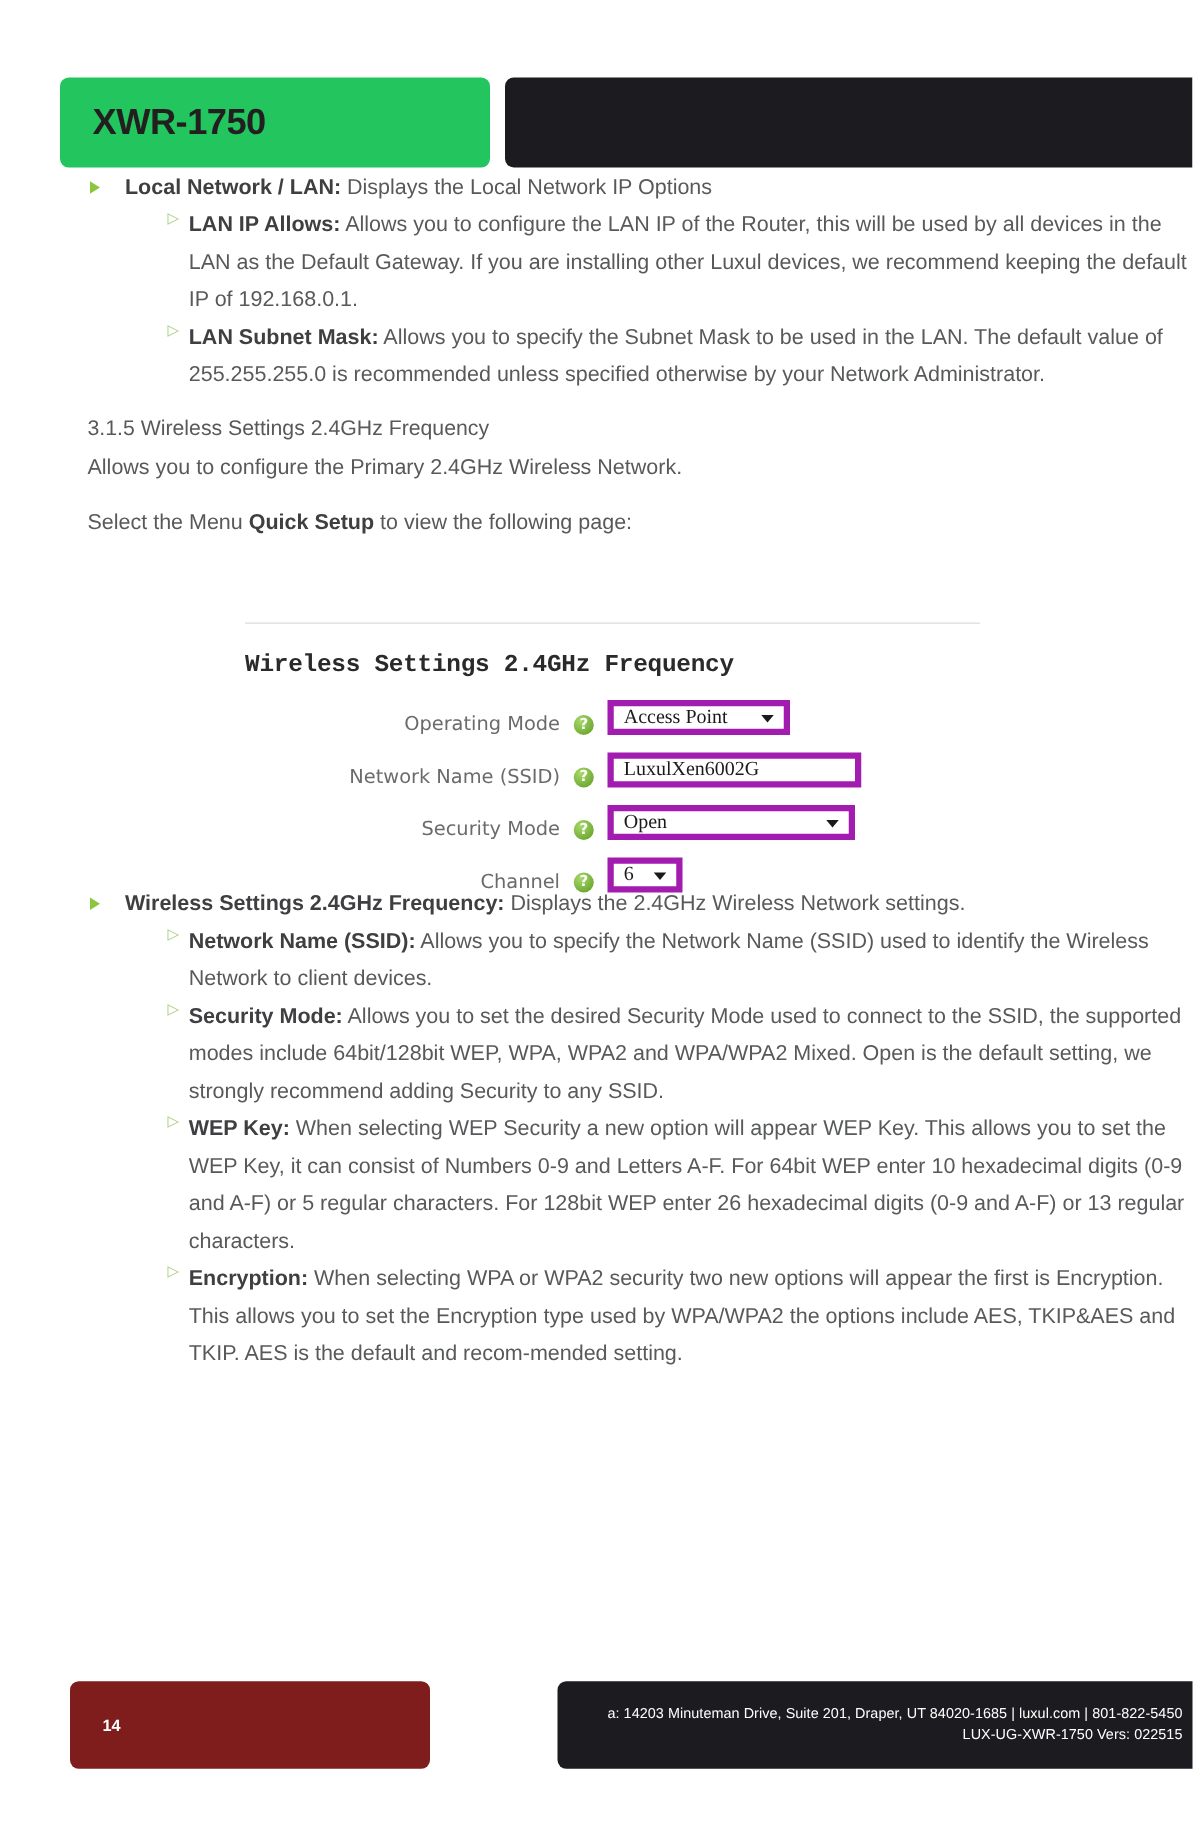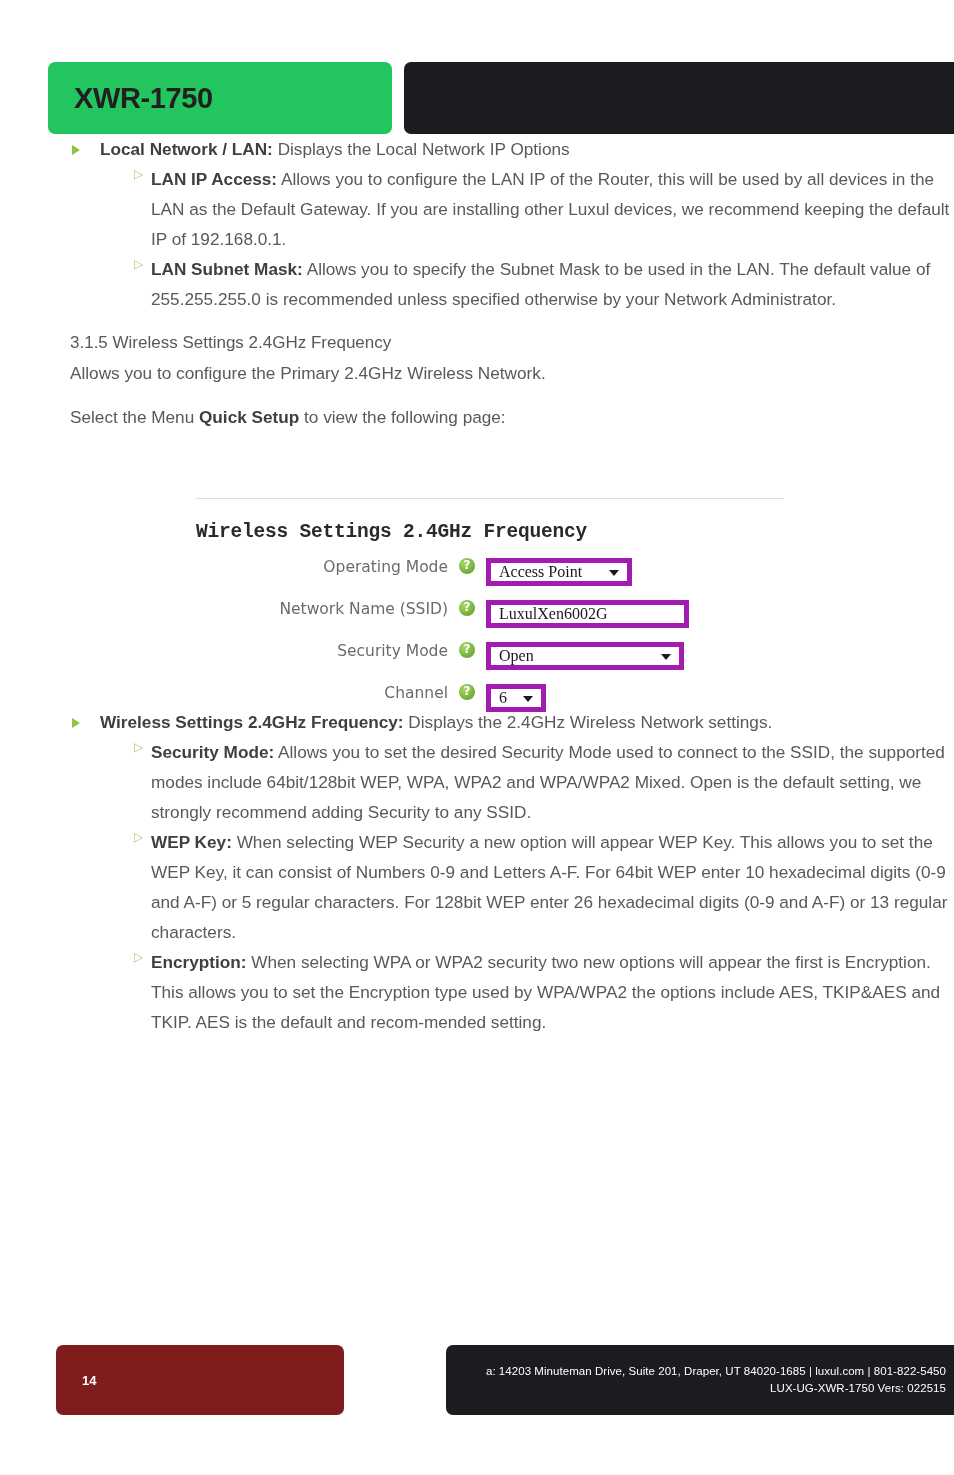--- a/index.html
+++ b/index.html
@@ -153,21 +153,21 @@
     font-size: 19.5px;
     font-weight: bold;
     color: #2a2a2a;
     letter-spacing: -0.2px;
   }
   .form {
     margin-top: 15px;
   }
   .form-row {
     display: flex;
-    align-items: flex-start;
+    align-items: flex-end;
     height: 30px;
     margin-bottom: 12px;
   }
   .form-label {
     width: 252px;
     text-align: right;
     font-family: "DejaVu Sans", sans-serif;
     font-size: 15.5px;
     color: #6b6b6b;
     padding-right: 0px;
@@ -285,21 +285,21 @@
 <div class="content">
 
   <ul class="lvl1">
     <li class="lvl1-item body-text">
       <span class="bullet1"></span>
       <b>Local Network / LAN:</b><span> Displays the Local Network IP Options</span>
 
       <ul class="lvl2">
         <li class="lvl2-item body-text">
           <span class="bullet2"></span>
-          <b>LAN IP Access:</b><span> Allows you to configure the LAN IP of the Router, this will be used by all devices in the LAN as the Default Gateway. If you are installing other Luxul devices, we recommend keeping the default IP of 192.168.0.1.</span>
+          <b>LAN IP Allows:</b><span> Allows you to configure the LAN IP of the Router, this will be used by all devices in the LAN as the Default Gateway. If you are installing other Luxul devices, we recommend keeping the default IP of 192.168.0.1.</span>
         </li>
         <li class="lvl2-item body-text">
           <span class="bullet2"></span>
           <b>LAN Subnet Mask:</b><span> Allows you to specify the Subnet Mask to be used in the LAN. The default value of 255.255.255.0 is recommended unless specified otherwise by your Network Administrator.</span>
         </li>
       </ul>
     </li>
   </ul>
 
   <div class="spacer-sm"></div>
@@ -312,20 +312,24 @@
   <div class="plain-para body-text"><span>Select the Menu </span><b>Quick Setup</b><span> to view the following page:</span></div>
 
   <div style="height:275px;"></div>
 
   <ul class="lvl1">
     <li class="lvl1-item body-text">
       <span class="bullet1"></span>
       <b>Wireless Settings 2.4GHz Frequency:</b><span> Displays the 2.4GHz Wireless Network settings.</span>
 
       <ul class="lvl2">
+        <li class="lvl2-item body-text">
+          <span class="bullet2"></span>
+          <b>Network Name (SSID):</b><span> Allows you to specify the Network Name (SSID) used to identify the Wireless Network to client devices.</span>
+        </li>
         <li class="lvl2-item body-text">
           <span class="bullet2"></span>
           <b>Security Mode:</b><span> Allows you to set the desired Security Mode used to connect to the SSID, the supported modes include 64bit/128bit WEP, WPA, WPA2 and WPA/WPA2 Mixed. Open is the default setting, we strongly recommend adding Security to any SSID.</span>
         </li>
         <li class="lvl2-item body-text">
           <span class="bullet2"></span>
           <b>WEP Key:</b><span> When selecting WEP Security a new option will appear WEP Key. This allows you to set the WEP Key, it can consist of Numbers 0-9 and Letters A-F. For 64bit WEP enter 10 hexadecimal digits (0-9 and A-F) or 5 regular characters. For 128bit WEP enter 26 hexadecimal digits (0-9 and A-F) or 13 regular characters.</span>
         </li>
         <li class="lvl2-item body-text">
           <span class="bullet2"></span>

